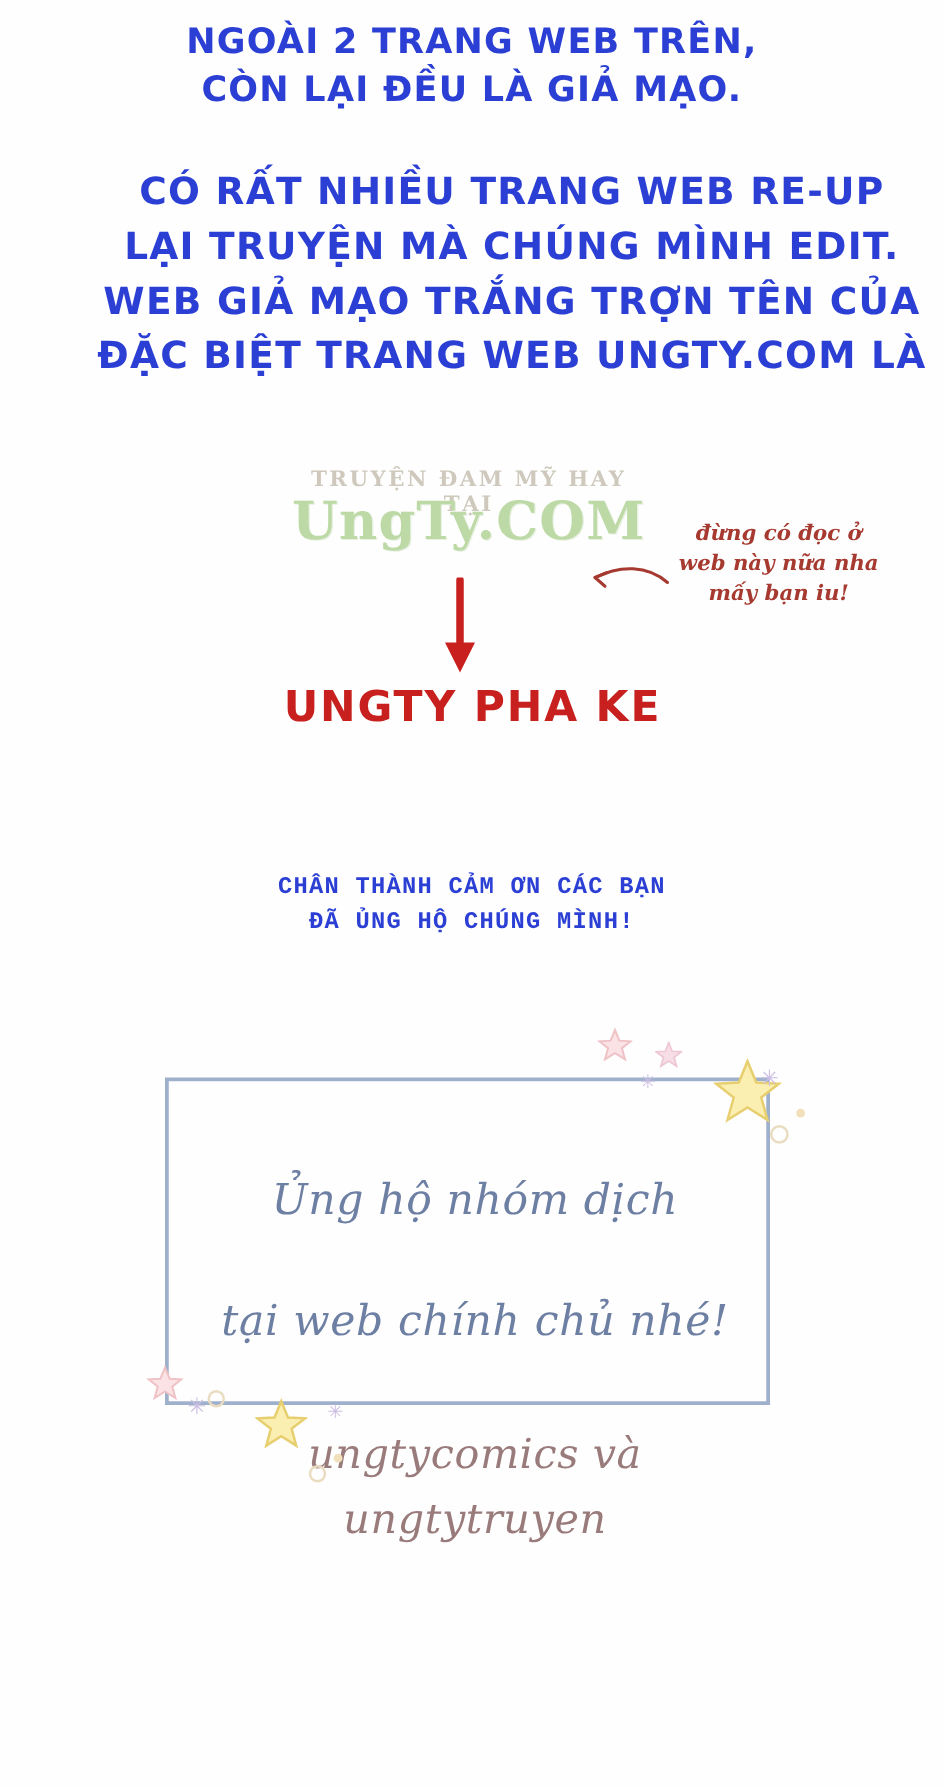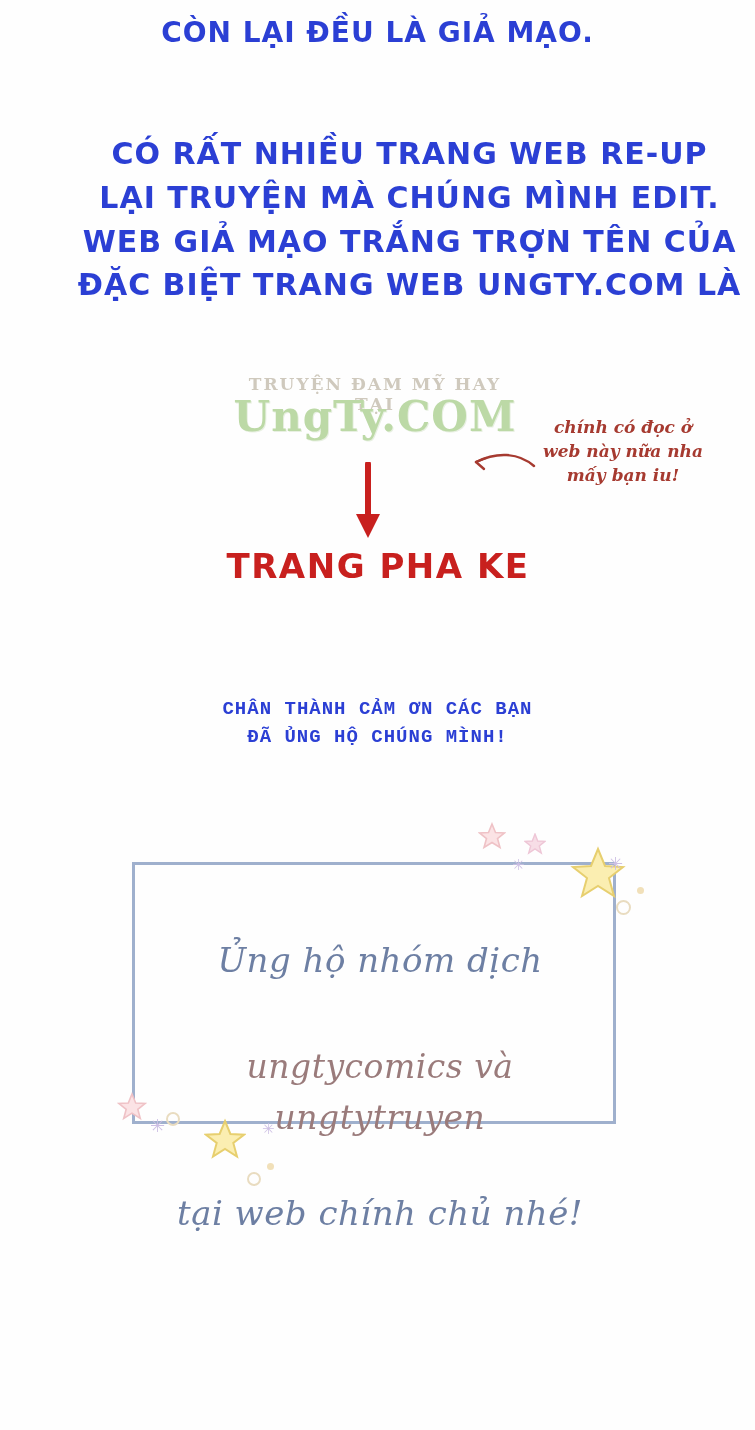--- a/index.html
+++ b/index.html
@@ -194,63 +194,64 @@
     font-family: "DejaVu Sans", sans-serif;
     line-height: 1;
   }
 </style>
 </head>
 <body>
 
 <div class="page">
 
   <div class="notice-block" id="notice-top">
+    <span class="notice-line">NGOÀI 2 TRANG WEB TRÊN,</span>
     <span class="notice-line">CÒN LẠI ĐỀU LÀ GIẢ MẠO.</span>
   </div>
 
   <div class="notice-block" id="notice-main">
     <span class="notice-line">CÓ RẤT NHIỀU TRANG WEB RE-UP</span>
     <span class="notice-line">LẠI TRUYỆN MÀ CHÚNG MÌNH EDIT.</span>
     <span class="notice-line">WEB GIẢ MẠO TRẮNG TRỢN TÊN CỦA</span>
     <span class="notice-line">ĐẶC BIỆT TRANG WEB UNGTY.COM LÀ</span>
   </div>
 
   <div class="logo-zone">
     <div class="logo-sub">TRUYỆN ĐAM MỸ HAY TẠI</div>
     <div class="logo-main">UngTy.COM</div>
   </div>
 
   <div class="hand-note">
-    <span>chính có đọc ở</span><br>
+    <span>đừng có đọc ở</span><br>
     <span>web này nữa nha</span><br>
     <span>mấy bạn iu!</span>
   </div>
 
   <svg class="squiggle-arrow" viewBox="0 0 80 50">
     <path d="M72 26 C56 12, 34 12, 14 22" stroke="#a63a30" stroke-width="2.4" fill="none" stroke-linecap="round"></path>
     <path d="M14 22 L24 18 M14 22 L22 29" stroke="#a63a30" stroke-width="2.4" fill="none" stroke-linecap="round"></path>
   </svg>
 
   <svg class="arrow-down" viewBox="0 0 30 80">
     <path d="M15 2 L15 62" stroke="#c8201e" stroke-width="6" stroke-linecap="round" fill="none"></path>
     <path d="M15 76 L3 52 L27 52 Z" fill="#c8201e"></path>
   </svg>
 
-  <div class="fake-label">TRANG PHA KE</div>
+  <div class="fake-label">UNGTY PHA KE</div>
 
   <div class="notice-block" id="thanks-block">
     <span class="notice-line">CHÂN THÀNH CẢM ƠN CÁC BẠN</span>
     <span class="notice-line">ĐÃ ỦNG HỘ CHÚNG MÌNH!</span>
   </div>
 
   <div class="support-card"></div>
   <div class="support-inner">
     <span class="support-line">Ủng hộ nhóm dịch</span>
+    <span class="support-line">tại web chính chủ nhé!</span>
     <span class="support-line accent">ungtycomics và ungtytruyen</span>
-    <span class="support-line">tại web chính chủ nhé!</span>
   </div>
 
   <svg class="deco" style="left:570px; top:845px; width:56px; height:56px;" viewBox="0 0 56 56">
     <path d="M28 4 L35 21 L53 22 L39 33 L44 51 L28 41 L12 51 L17 33 L3 22 L21 21 Z" fill="#fbeeb1" stroke="#e7cf6f" stroke-width="2"></path>
   </svg>
 
   <svg class="deco" style="left:478px; top:822px; width:28px; height:28px;" viewBox="0 0 28 28">
     <path d="M14 2 L17.5 10.5 L26.5 11 L19.5 16.5 L22 25.5 L14 20.5 L6 25.5 L8.5 16.5 L1.5 11 L10.5 10.5 Z" fill="#fbe3e5" stroke="#efc2c6" stroke-width="1.6"></path>
   </svg>
 

